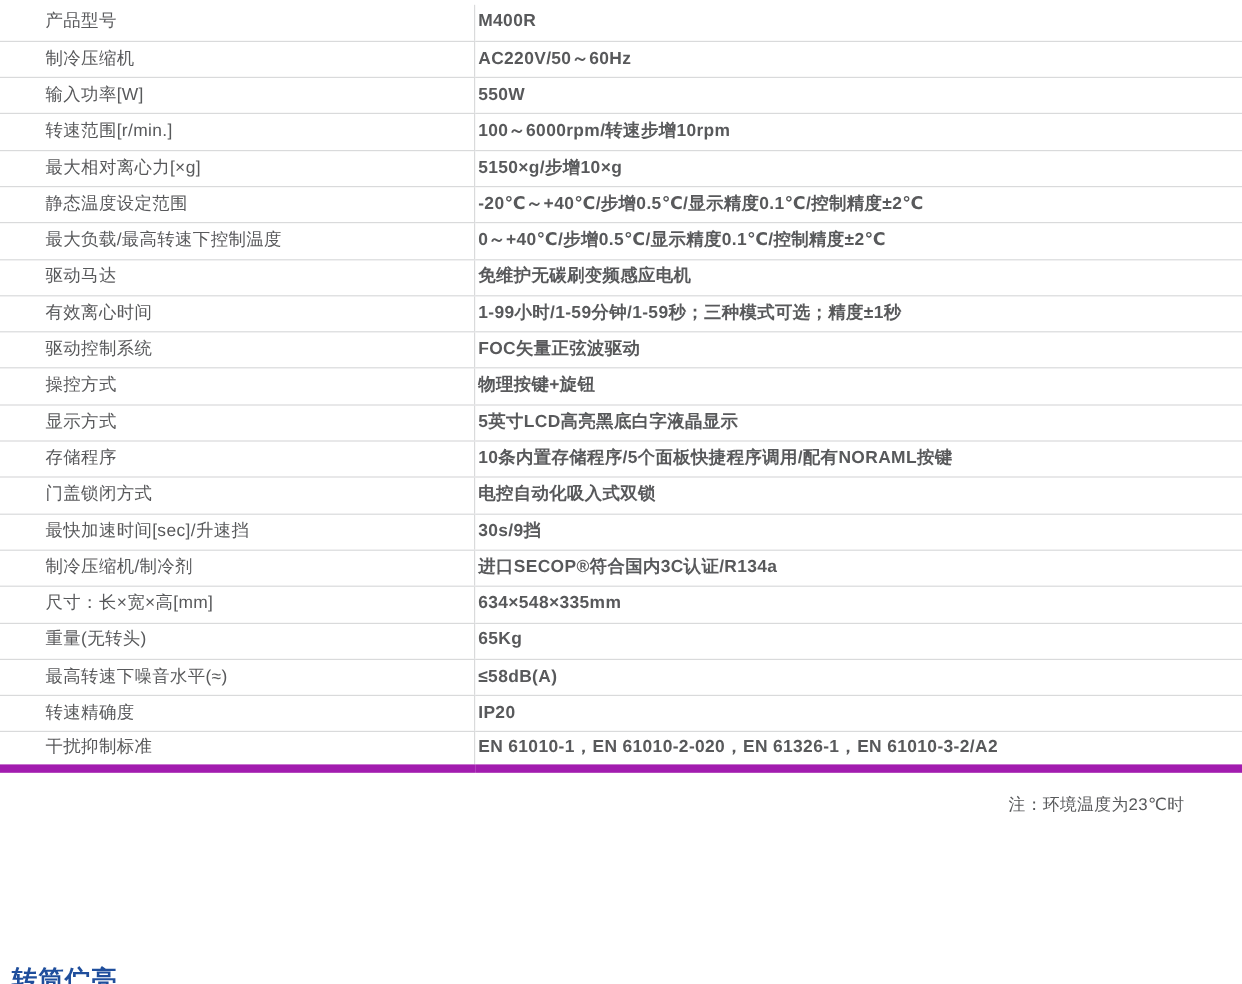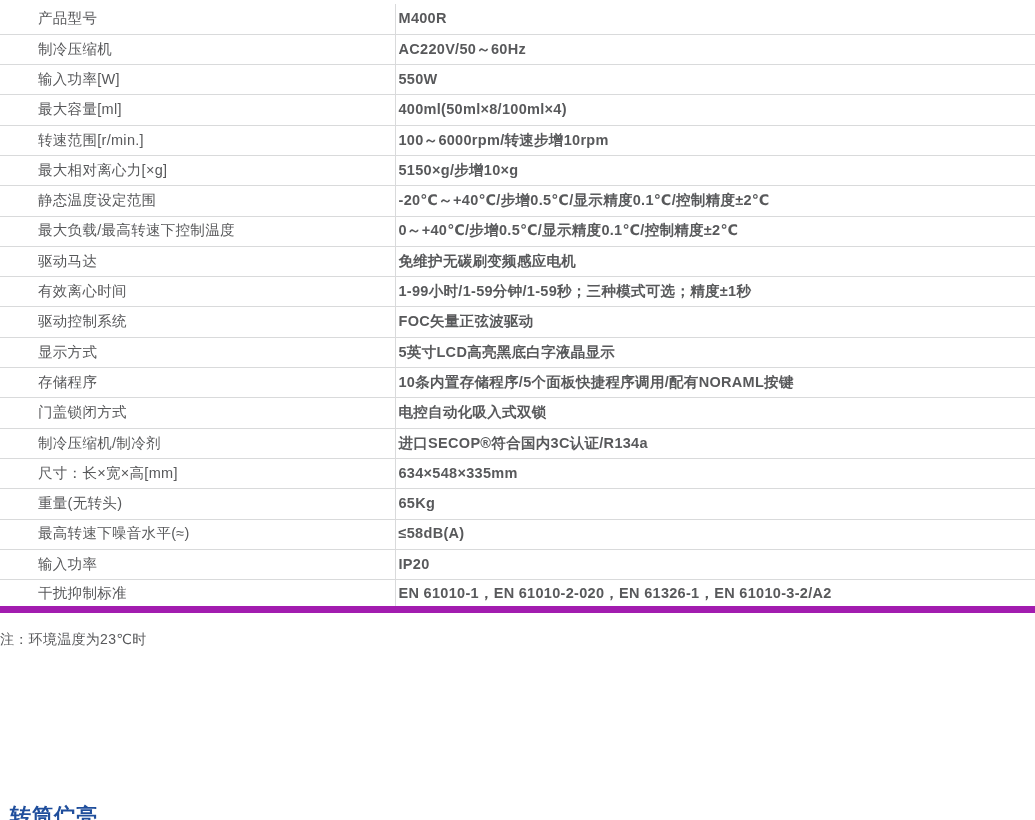--- a/index.html
+++ b/index.html
@@ -51,20 +51,21 @@
     padding-right: 10px;
     border-bottom: 1px solid #d9dadb;
     border-left: 1px solid #d9dadb;
     white-space: nowrap;
     font-weight: bold;
   }
   .spec-table tr:last-child td {
     border-bottom: 7px solid #a21caf;
   }
   .note {
+    text-align: right;
     padding-right: 48px;
     padding-top: 18px;
     font-size: 14px;
     color: #58595b;
     letter-spacing: 0.3px;
   }
   .section-heading {
     position: absolute;
     left: 10px;
     bottom: -6px;
@@ -91,24 +92,20 @@
       </tr>
       <tr>
         <td class="label">制冷压缩机</td>
         <td class="value">AC220V/50～60Hz</td>
       </tr>
       <tr>
         <td class="label">输入功率[W]</td>
         <td class="value">550W</td>
       </tr>
       <tr>
-        <td class="label">最大容量[ml]</td>
-        <td class="value">400ml(50ml×8/100ml×4)</td>
-      </tr>
-      <tr>
         <td class="label">转速范围[r/min.]</td>
         <td class="value">100～6000rpm/转速步增10rpm</td>
       </tr>
       <tr>
         <td class="label">最大相对离心力[×g]</td>
         <td class="value">5150×g/步增10×g</td>
       </tr>
       <tr>
         <td class="label">静态温度设定范围</td>
         <td class="value">-20℃～+40℃/步增0.5℃/显示精度0.1℃/控制精度±2℃</td>
@@ -123,49 +120,57 @@
       </tr>
       <tr>
         <td class="label">有效离心时间</td>
         <td class="value">1-99小时/1-59分钟/1-59秒；三种模式可选；精度±1秒</td>
       </tr>
       <tr>
         <td class="label">驱动控制系统</td>
         <td class="value">FOC矢量正弦波驱动</td>
       </tr>
       <tr>
+        <td class="label">操控方式</td>
+        <td class="value">物理按键+旋钮</td>
+      </tr>
+      <tr>
         <td class="label">显示方式</td>
         <td class="value">5英寸LCD高亮黑底白字液晶显示</td>
       </tr>
       <tr>
         <td class="label">存储程序</td>
         <td class="value">10条内置存储程序/5个面板快捷程序调用/配有NORAML按键</td>
       </tr>
       <tr>
         <td class="label">门盖锁闭方式</td>
         <td class="value">电控自动化吸入式双锁</td>
+      </tr>
+      <tr>
+        <td class="label">最快加速时间[sec]/升速挡</td>
+        <td class="value">30s/9挡</td>
       </tr>
       <tr>
         <td class="label">制冷压缩机/制冷剂</td>
         <td class="value">进口SECOP®符合国内3C认证/R134a</td>
       </tr>
       <tr>
         <td class="label">尺寸：长×宽×高[mm]</td>
         <td class="value">634×548×335mm</td>
       </tr>
       <tr>
         <td class="label">重量(无转头)</td>
         <td class="value">65Kg</td>
       </tr>
       <tr>
         <td class="label">最高转速下噪音水平(≈)</td>
         <td class="value">≤58dB(A)</td>
       </tr>
       <tr>
-        <td class="label">输入功率</td>
+        <td class="label">转速精确度</td>
         <td class="value">IP20</td>
       </tr>
       <tr>
         <td class="label">干扰抑制标准</td>
         <td class="value">EN 61010-1，EN 61010-2-020，EN 61326-1，EN 61010-3-2/A2</td>
       </tr>
     </tbody>
   </table>
 
   <div class="note">注：环境温度为23℃时</div>

